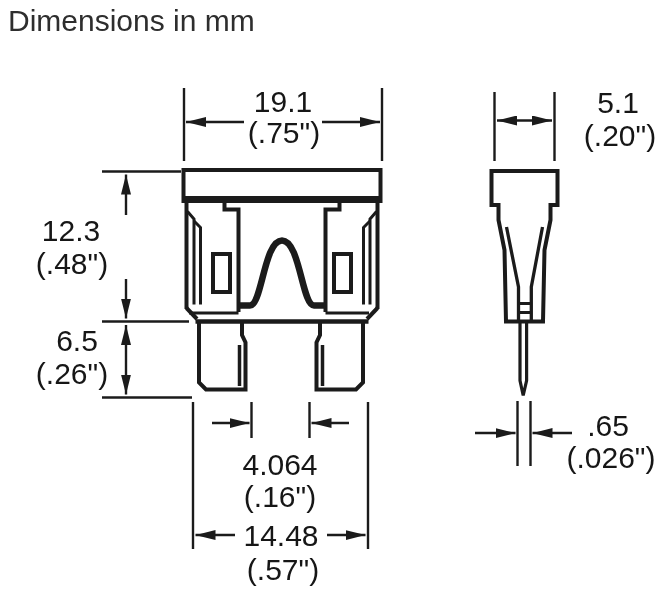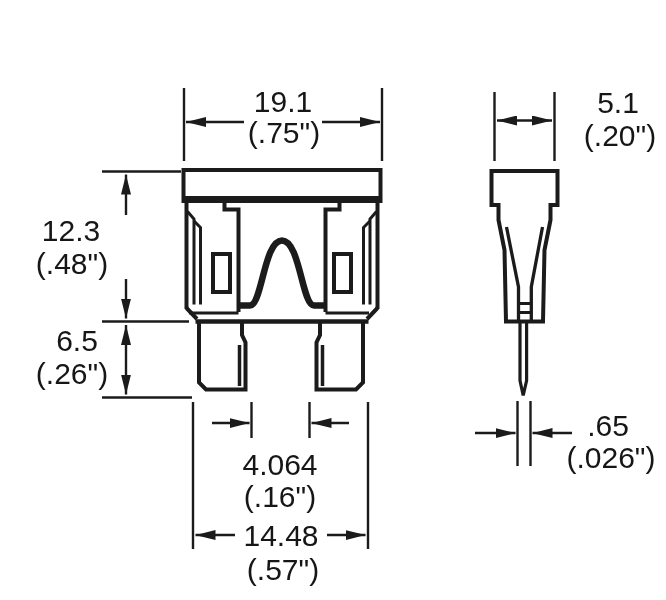--- a/index.html
+++ b/index.html
@@ -22,20 +22,21 @@
     fill:#161616;
   }
   .outline{stroke:#1b1b1b;fill:none;}
   .dim{stroke:#1b1b1b;fill:none;stroke-width:2.4;}
   .ext{stroke:#1b1b1b;fill:none;stroke-width:2.4;}
 </style>
 </head>
 <body>
 
 <div class="stage">
+  <div class="title">Dimensions in mm</div>
 
   <svg width="666" height="600" viewBox="0 0 666 600">
     <defs>
       <marker id="ah" viewBox="0 0 10 5" refX="10" refY="2.5" markerWidth="20" markerHeight="10" markerUnits="userSpaceOnUse" orient="auto-start-reverse">
         <path d="M0,0 L10,2.5 L0,5 Z" fill="#1b1b1b"></path>
       </marker>
     </defs>
 
     <g>
 

